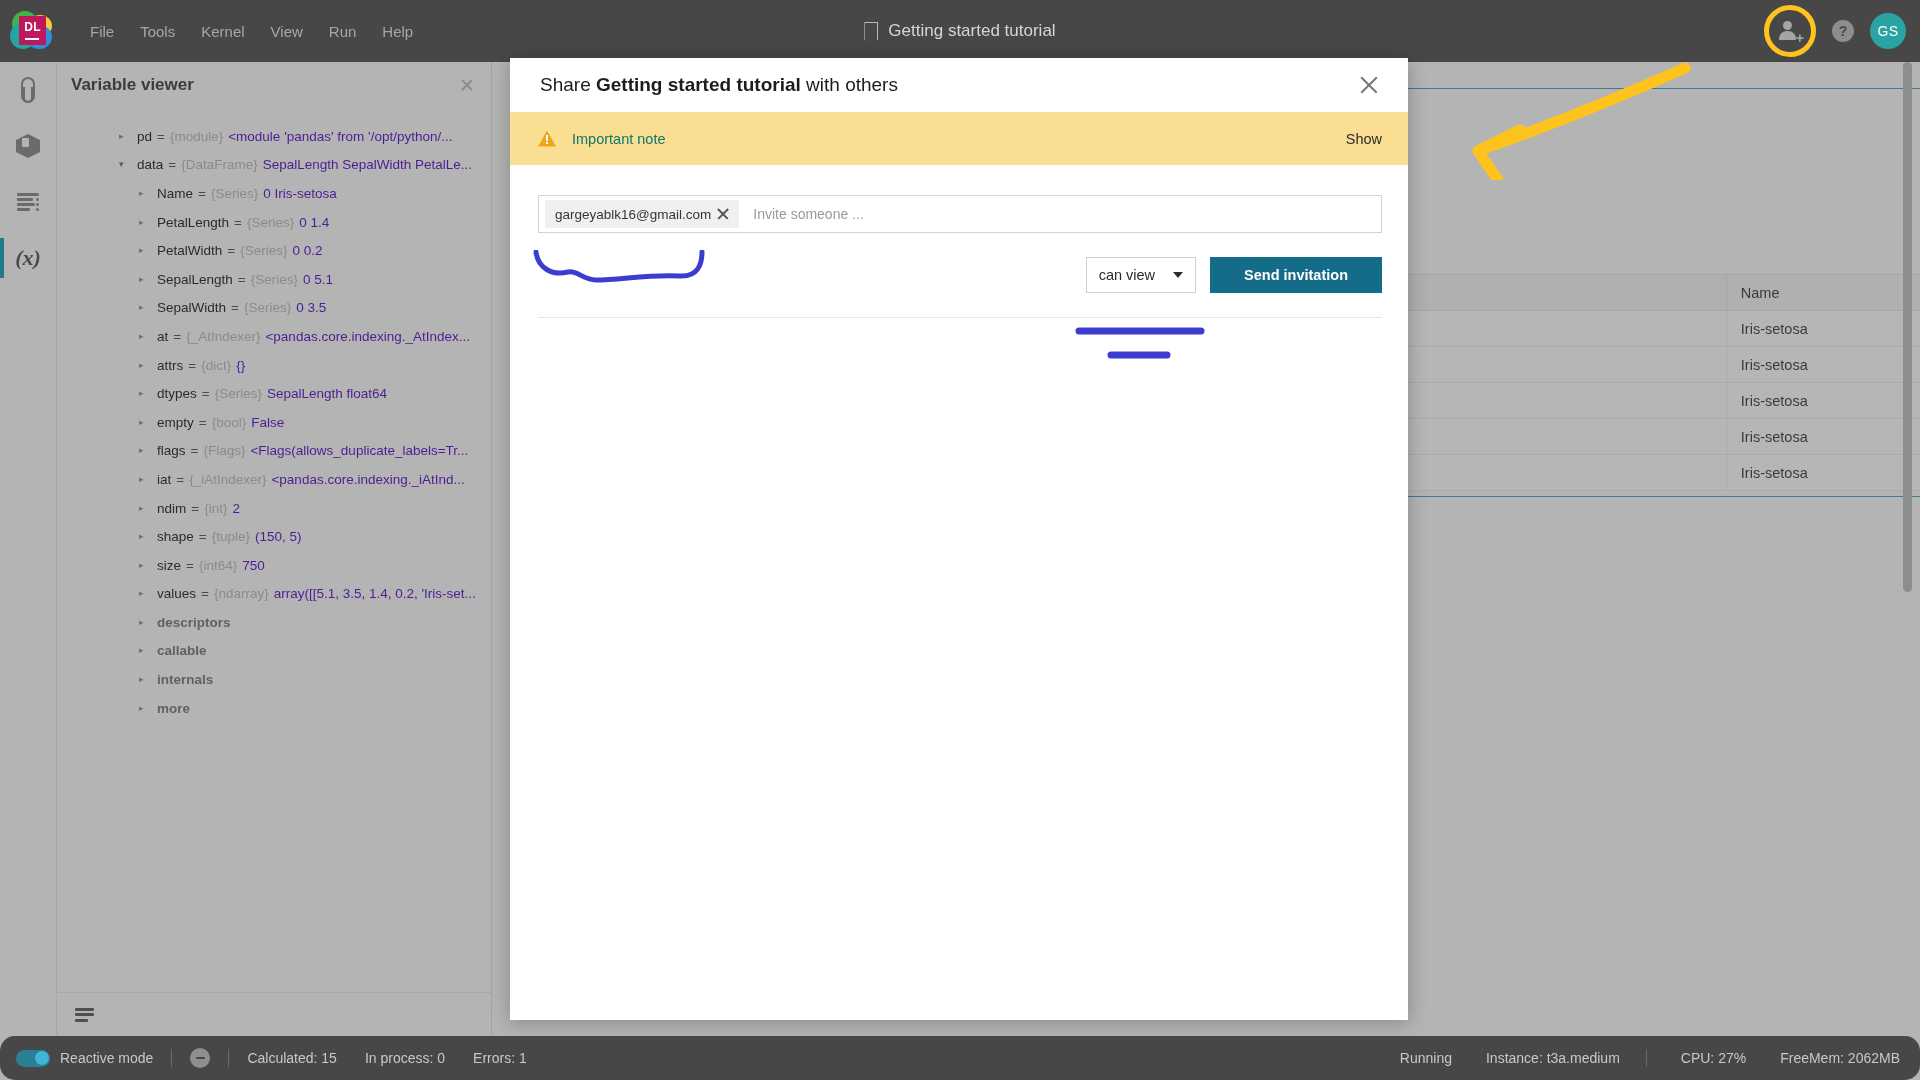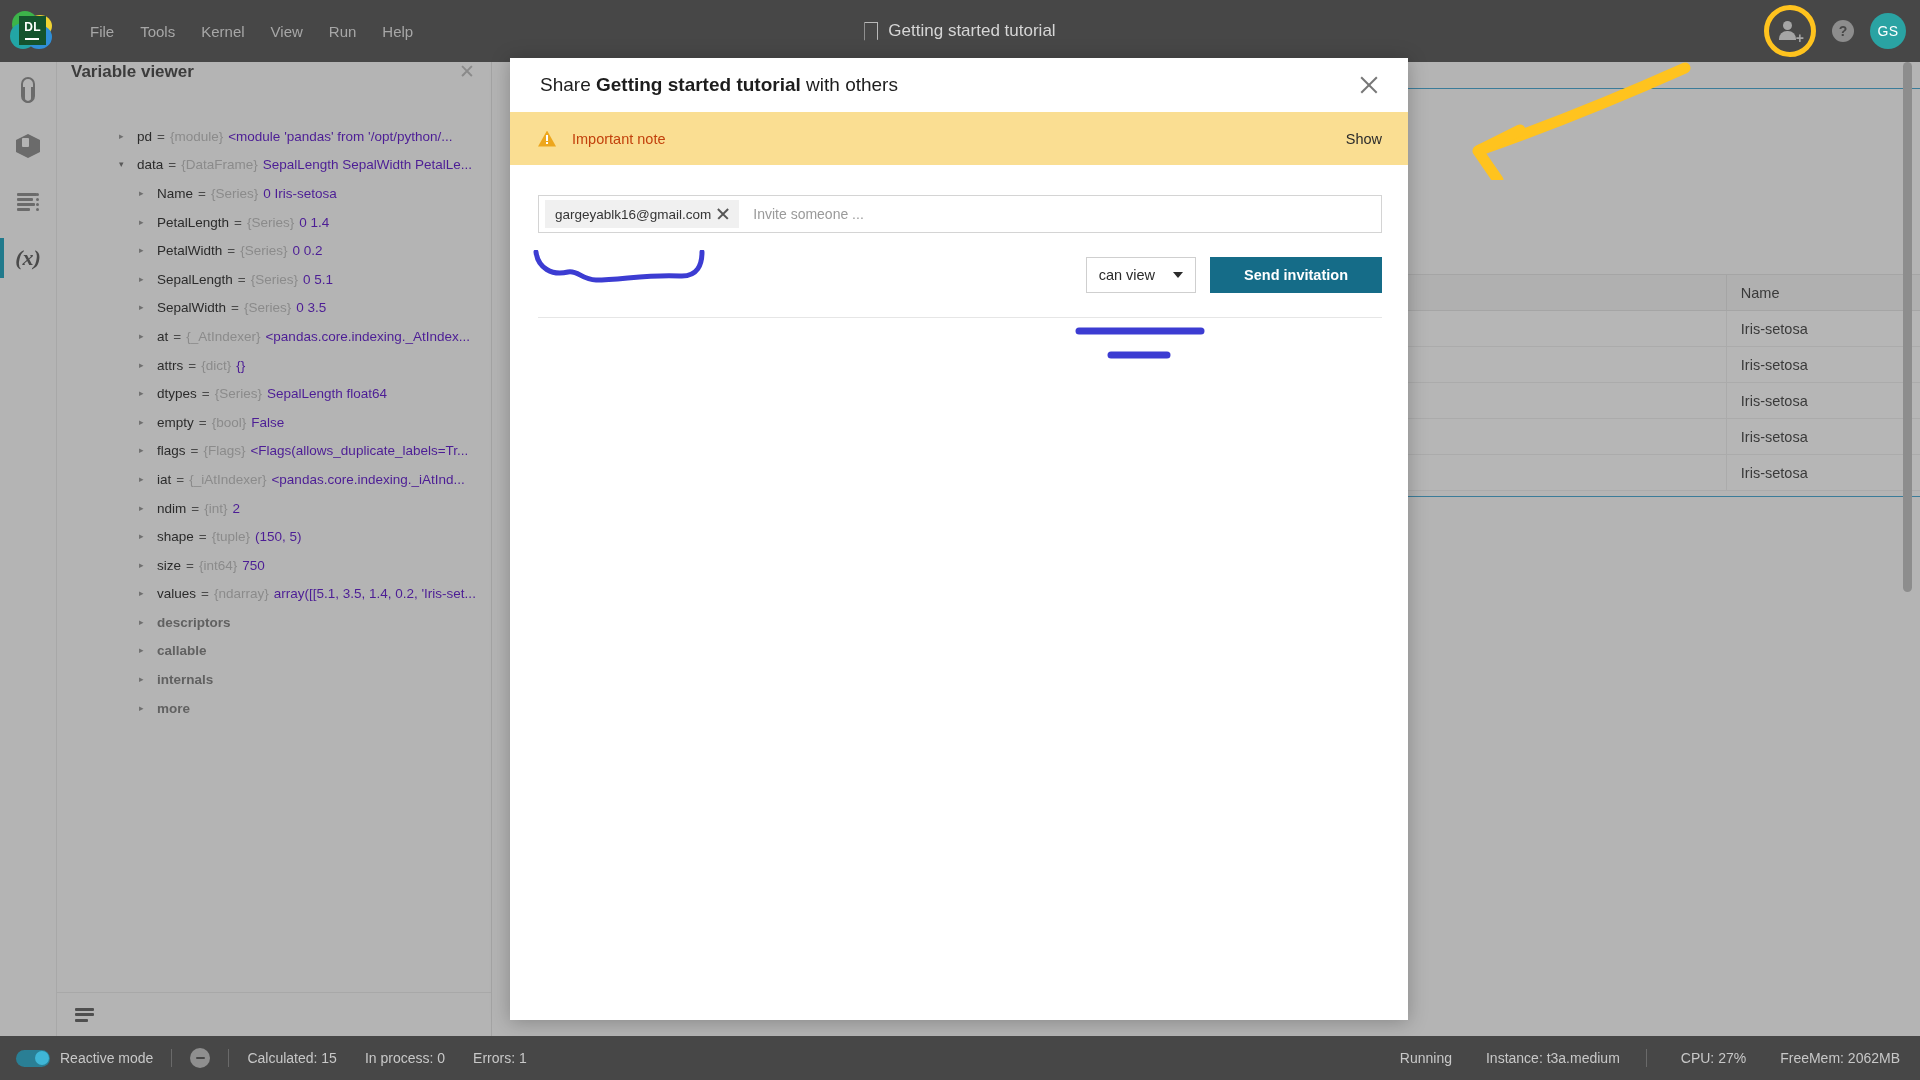--- a/index.html
+++ b/index.html
@@ -19,21 +19,21 @@
   .dl-logo {
     position: relative; width: 44px; height: 40px; margin-left: 10px; flex: none;
   }
   .dl-logo .blob { position: absolute; border-radius: 50%; }
   .dl-logo .b1 { width: 26px; height: 26px; background: #3cb44a; left: 2px; top: 0px; }
   .dl-logo .b2 { width: 24px; height: 22px; background: #f0d332; left: 18px; top: 4px; border-radius: 50%; }
   .dl-logo .b3 { width: 26px; height: 26px; background: #22a5a5; left: 0px; top: 12px; }
   .dl-logo .b4 { width: 26px; height: 24px; background: #2f8fd8; left: 16px; top: 14px; }
   .dl-logo .sq {
     position: absolute; left: 9px; top: 5px; width: 27px; height: 29px;
-    background: #14532d; color: #fff; font-size: 12px; font-weight: bold;
+    background: #be185d; color: #fff; font-size: 12px; font-weight: bold;
     display: flex; align-items: flex-start; justify-content: center; padding-top: 4px;
     letter-spacing: .3px;
   }
   .dl-logo .sq i {
     position: absolute; left: 6px; bottom: 5px; width: 14px; height: 2px; background: #fff;
   }
   .menu { display: flex; margin-left: 24px; gap: 2px; }
   .menu-item {
     color: #a7a7a7; font-size: 15px; padding: 6px 12px; cursor: default;
   }
@@ -96,21 +96,21 @@
   .list-ico i:nth-of-type(1){top:0;} .list-ico i:nth-of-type(2){top:5px;}
   .list-ico i:nth-of-type(3){top:10px;} .list-ico i:nth-of-type(4){top:15px;}
   .fx-ico { font-family: "Liberation Serif", serif; font-style: italic; font-size: 22px; font-weight: bold; color: #4a4a4a; }
 
   
   .varpanel {
     position: absolute; left: 57px; top: 62px; width: 435px; bottom: 44px;
     background: #b4b4b4; border-right: 1px solid #a3a3a3;
   }
   .varpanel-head {
-    height: 46px; display: flex; padding: 0 16px 0 14px; gap: 16px;
+    height: 46px; display: flex; align-items: center; padding: 0 16px 0 14px; gap: 16px;
   }
   .varpanel-title { font-size: 17px; font-weight: bold; color: #3c3c3c; flex: 1; }
   .x-close { color: #8a8a8a; font-size: 19px; line-height: 1; cursor: pointer; }
   .varlist { padding-top: 14px; font-size: 13.5px; }
   .varrow {
     display: flex; align-items: center; height: 28.6px; padding-left: 62px; white-space: nowrap;
     overflow: hidden; color: #2f2f2f;
   }
   .varrow.lvl2 { padding-left: 82px; }
   .tri {
@@ -179,21 +179,21 @@
     background: #fade92; height: 53px; display: flex; align-items: center;
     padding: 0 26px 0 28px;
   }
   .warn-ico { width: 18px; height: 16px; position: relative; margin-right: 16px; }
   .warn-ico::before {
     content:""; position:absolute; inset:0; background:#eda61c;
     clip-path: polygon(50% 0, 100% 100%, 0 100%);
   }
   .warn-ico i { position:absolute; left:8px; top:4px; width:2px; height:6px; background:#fff; }
   .warn-ico i::after{content:"";position:absolute;top:7px;left:0;width:2px;height:2px;background:#fff;}
-  .note-text { font-size: 14.5px; color: #c2410c; flex: 1; }
+  .note-text { font-size: 14.5px; color: #0f766e; flex: 1; }
   .note-show { font-size: 14.5px; color: #2b2b2b; cursor: pointer; }
   .modal-body { padding: 30px 26px 0 28px; }
   .invite-field {
     height: 38px; border: 1px solid #d4d4d4; display: flex; align-items: center;
     padding: 0 6px;
   }
   .chip {
     display: flex; align-items: center; gap: 5px; background: #f0f0f0;
     padding: 4px 9px 4px 10px; font-size: 13.5px; color: #353535; height: 28px;
   }
@@ -222,21 +222,21 @@
 
   
   .anno { position: absolute; pointer-events: none; }
   .anno-arrow { left: 1180px; top: 20px; width: 560px; height: 160px; }
   .anno-blue1 { left: 530px; top: 250px; width: 200px; height: 40px; }
   .anno-blue2 { left: 1075px; top: 325px; width: 130px; height: 40px; }
 
   
   .statusbar {
     position: absolute; left: 0; bottom: 0; width: 1920px; height: 44px;
-    background: #474747; display: flex; align-items: center; color: #c8c8c8; font-size: 14px;
+    background: #474747; display: flex; align-items: center; color: #c8c8c8; font-size: 14px; border-radius: 15px;
   }
   .sb-left { display: flex; align-items: center; padding-left: 16px; gap: 0; }
   .toggle {
     width: 34px; height: 17px; border-radius: 9px; background: #2a7f95; position: relative; margin-right: 10px;
   }
   .toggle::after{content:"";position:absolute;right:1.5px;top:1.5px;width:14px;height:14px;border-radius:50%;background:#3fb6d6;}
   .sb-div { width: 1px; height: 18px; background: #6a6a6a; margin: 0 18px; }
   .stop-ico {
     width: 20px; height: 20px; border-radius: 50%; background: #8f8f8f;
     display:flex;align-items:center;justify-content:center;

